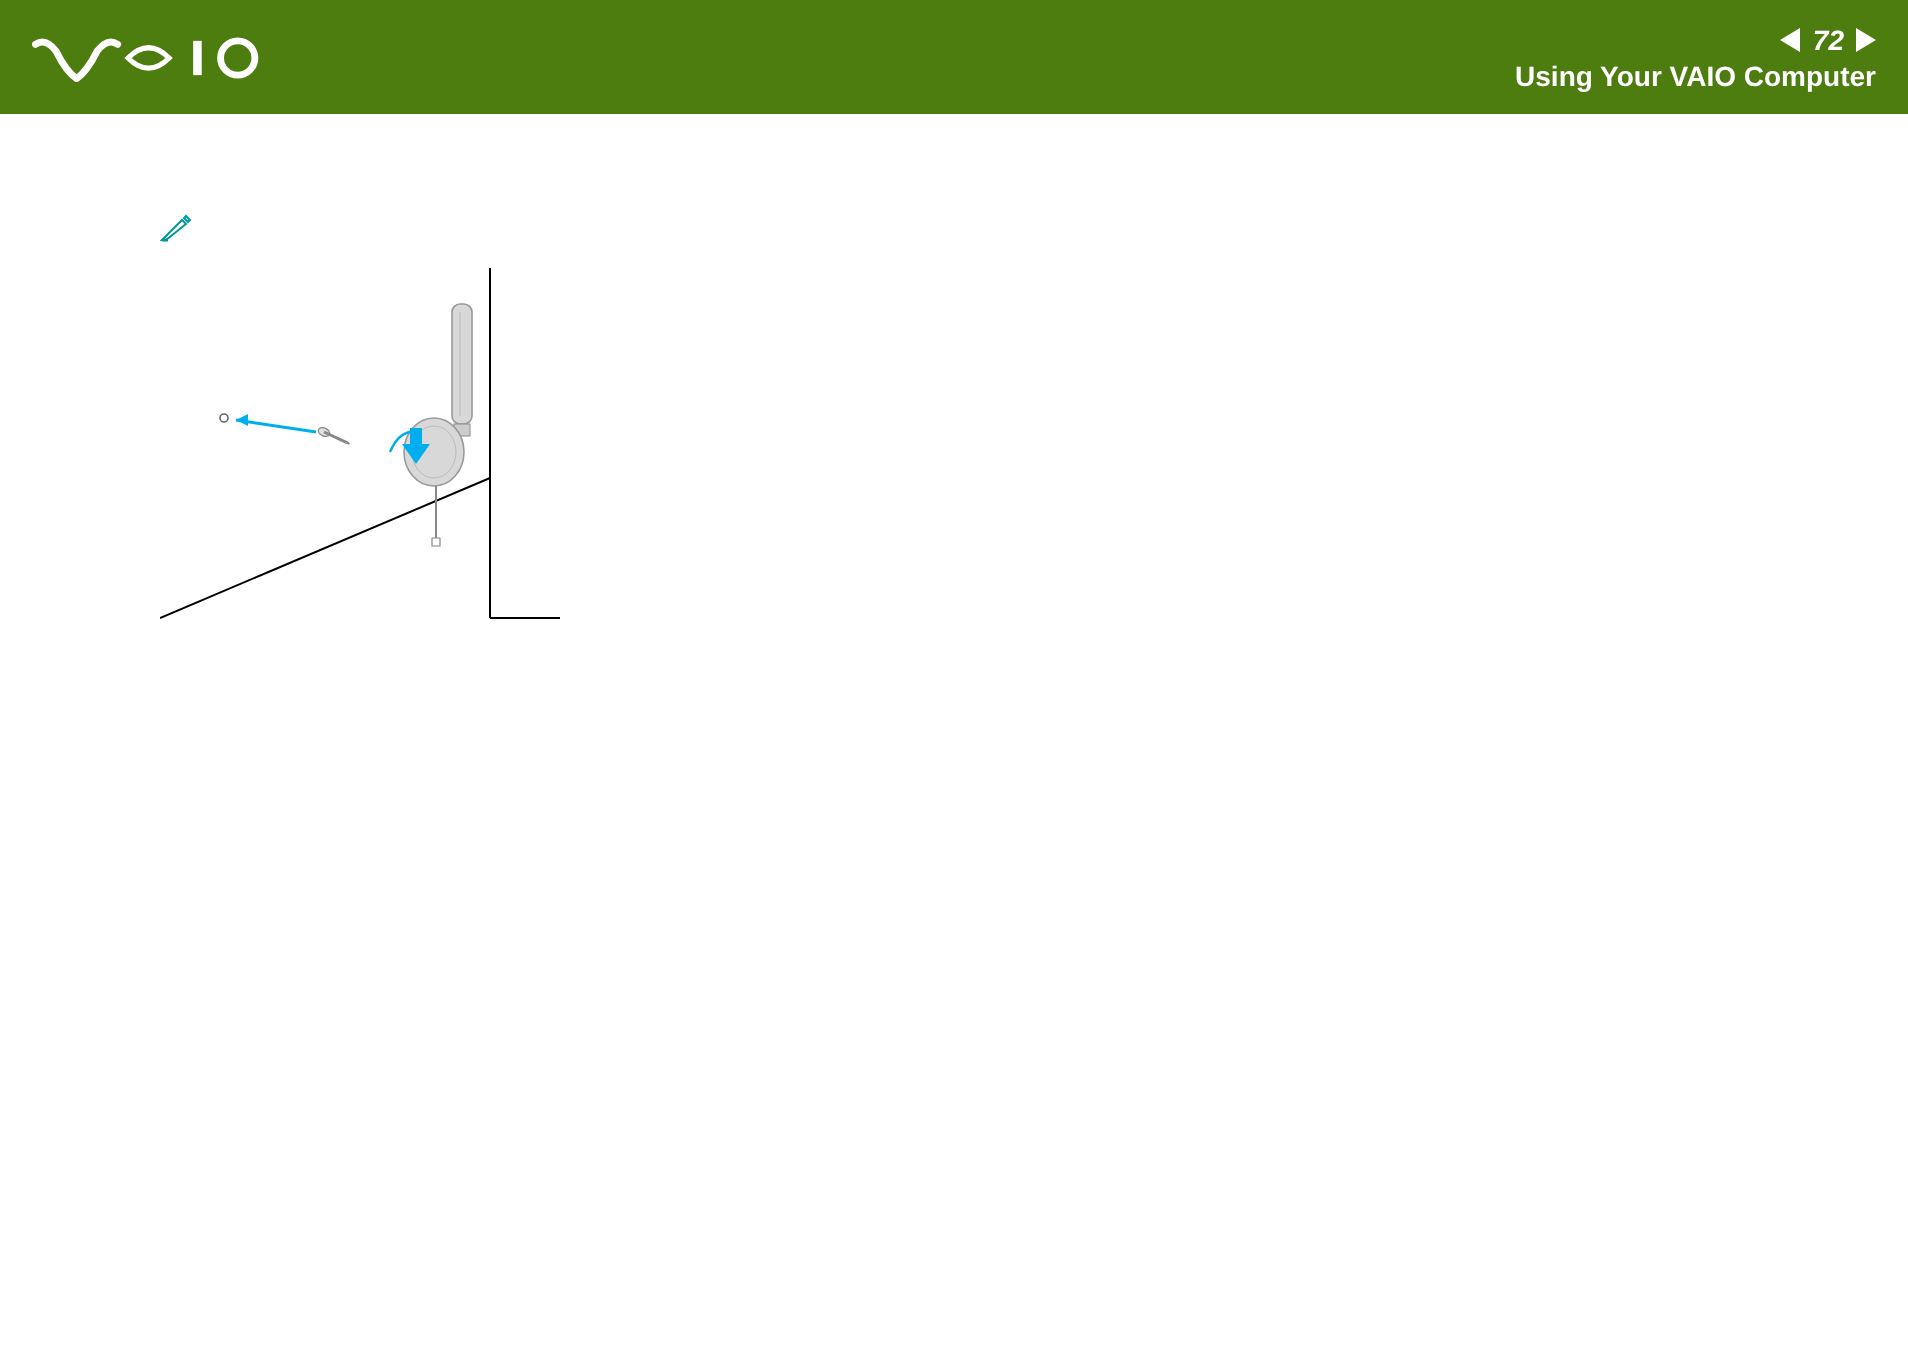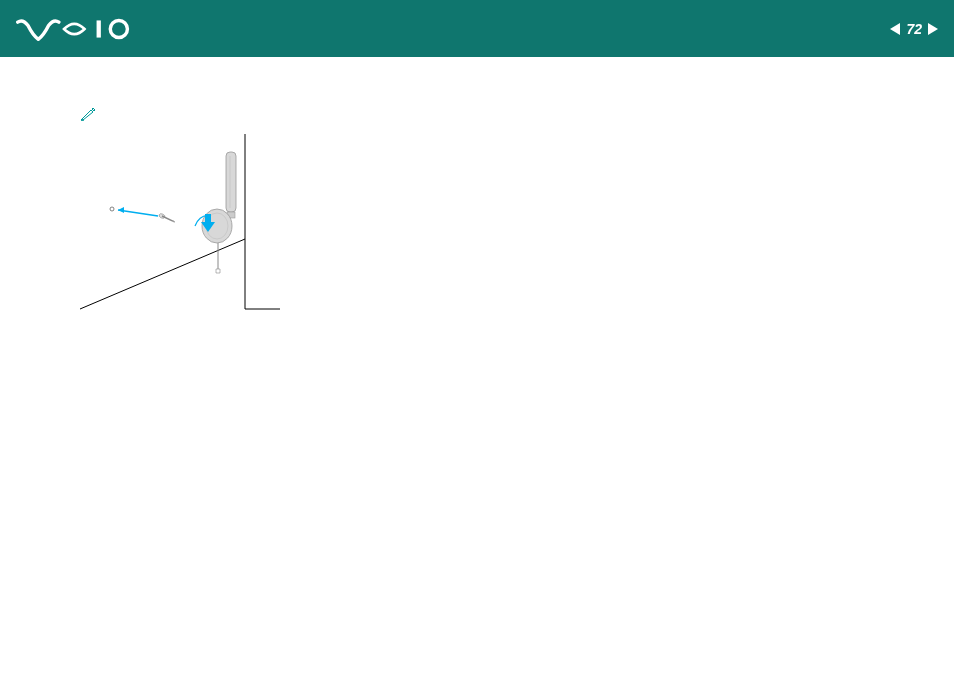--- a/index.html
+++ b/index.html
@@ -10,21 +10,21 @@
     body {
       width: 954px;
       height: 674px;
       font-family: Arial, Helvetica, sans-serif;
       background: #ffffff;
       position: relative;
     }
     .header {
       width: 100%;
       height: 57px;
-      background: #0f766e;
+      background: #4d7c0f;
       display: flex;
       align-items: center;
       justify-content: space-between;
       padding: 0 16px;
     }
     .vaio-logo {
       display: flex;
       align-items: center;
     }
     .vaio-logo svg {
@@ -100,20 +100,21 @@
       <rect x="94" y="4" width="5" height="20" fill="#ffffff"></rect>
       <circle cx="120" cy="14" r="10" stroke="#ffffff" stroke-width="4" fill="none"></circle>
     </svg>
   </div>
   <div class="header-right">
     <div class="page-nav">
       <div class="nav-arrow nav-arrow-left"></div>
       <span class="page-number">72</span>
       <div class="nav-arrow nav-arrow-right"></div>
     </div>
+    <div class="section-title">Using Your VAIO Computer</div>
   </div>
 </div>
 
 <div class="content">
   <div class="note-icon">
     <svg width="16" height="14" viewBox="0 0 16 14">
       <path d="M 1 13 L 11 3 L 13 5 L 3 13 L 1 13 Z M 12 2 L 14 4 L 15 3 L 13 1 Z" fill="none" stroke="#009999" stroke-width="1"></path>
       <path d="M 1 13 L 4 13" stroke="#009999" stroke-width="1.5"></path>
     </svg>
   </div>

